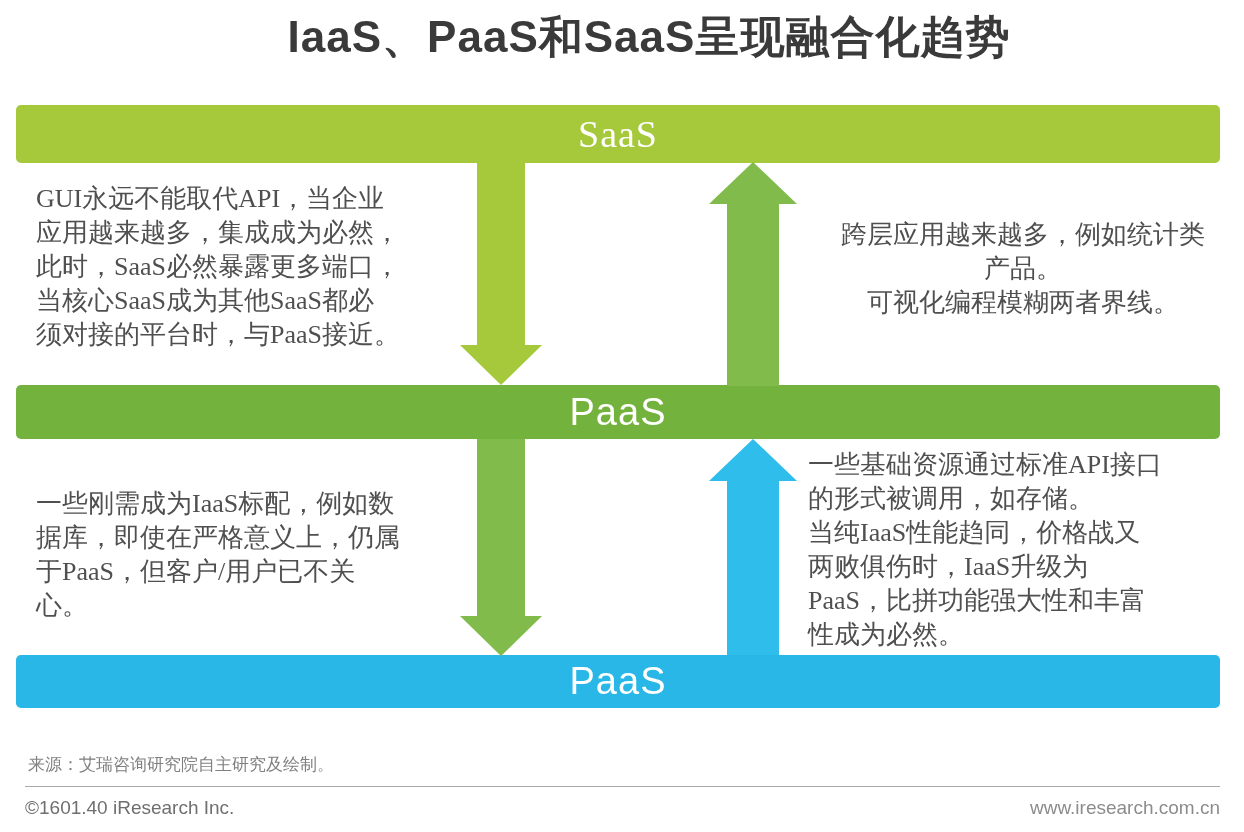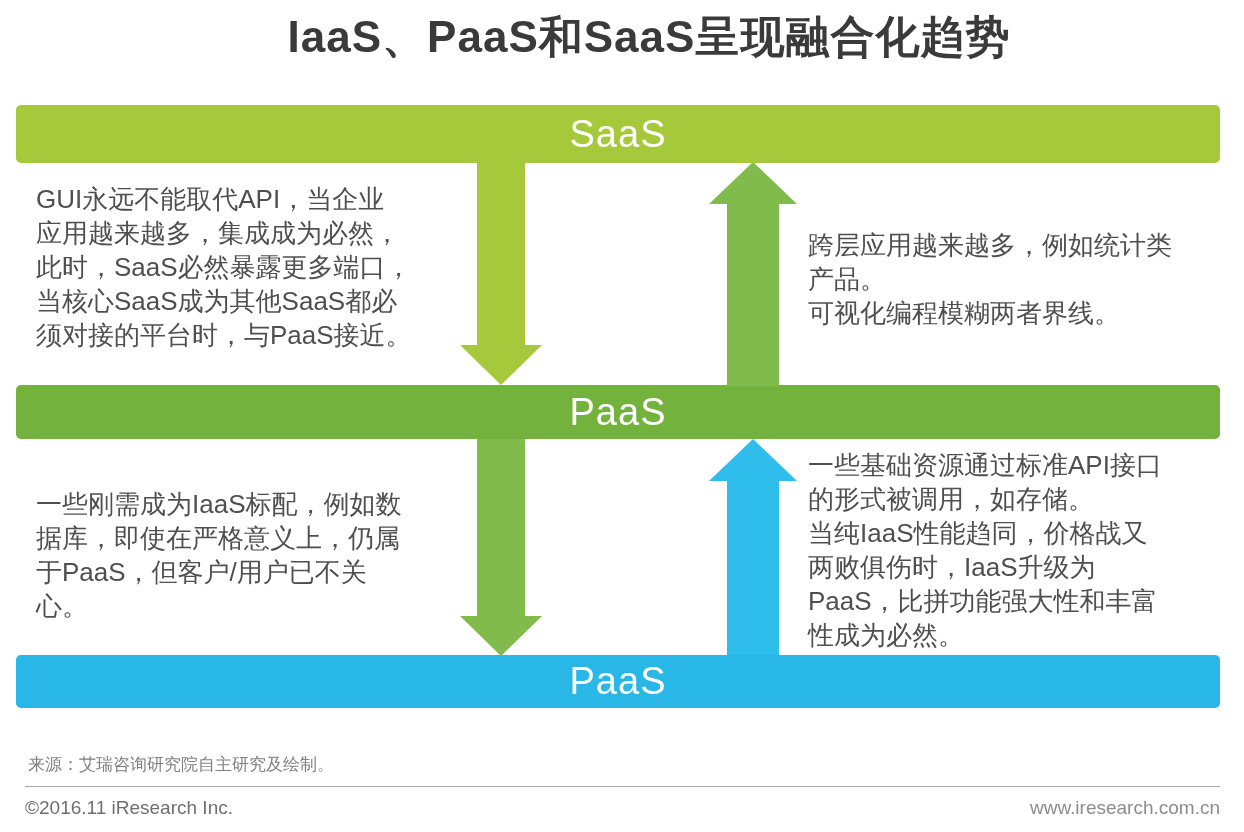--- a/index.html
+++ b/index.html
@@ -29,21 +29,21 @@
     width: 1204px;
     border-radius: 5px;
     color: #ffffff;
     display: flex;
     align-items: center;
     justify-content: center;
     font-size: 38px;
     font-weight: 400;
     letter-spacing: 1px;
   }
-  .bar-saas { top: 105px; height: 58px; }
+  .bar-saas { top: 105px; height: 58px; font-family: Liberation Serif, serif; }
   .bar-paas { top: 385px; height: 54px; text-align: center; }
   .bar-iaas { top: 655px; height: 53px; }
 
   .arrow { position: absolute; }
   .arrow .shaft { position: absolute; }
   .arrow .head { position: absolute; width: 0; height: 0; }
 
   .arrow-1 { left: 460px; top: 162px; width: 82px; height: 223px; }
   .arrow-1 .shaft { left: 17px; top: 0; width: 48px; height: 183px; }
   .arrow-1 .head {
@@ -77,23 +77,24 @@
     border-bottom: 42px solid #2fbdec;
   }
   .arrow-4 .shaft { left: 18px; top: 42px; width: 52px; height: 174px; }
 
   .note {
     position: absolute;
     font-size: 26px;
     line-height: 34px;
     color: #4f4f4f;
     white-space: pre-line;
+    font-family: Liberation Serif, serif;
   }
   .note-tl { left: 36px;  top: 182px; width: 430px; }
-  .note-tr { left: 808px; top: 228px; width: 430px; }
+  .note-tr { left: 808px; top: 218px; width: 430px; text-align: center; }
   .note-bl { left: 36px;  top: 487px; width: 430px; }
   .note-br { left: 808px; top: 448px; width: 430px; }
 
   .source {
     position: absolute;
     left: 28px;
     top: 753px;
     font-size: 17px;
     color: #808080;
   }
@@ -178,17 +179,17 @@
 的形式被调用，如存储。
 当纯IaaS性能趋同，价格战又
 两败俱伤时，IaaS升级为
 PaaS，比拼功能强大性和丰富
 性成为必然。</div>
 
   <div class="source">来源：艾瑞咨询研究院自主研究及绘制。</div>
 
   <div class="divider"></div>
 
-  <div class="copyright">©2016.11 iResearch Inc.</div>
+  <div class="copyright">©1601.40 iResearch Inc.</div>
 
   <div class="website">www.iresearch.com.cn</div>
 
 </div>
 
 </body></html>

